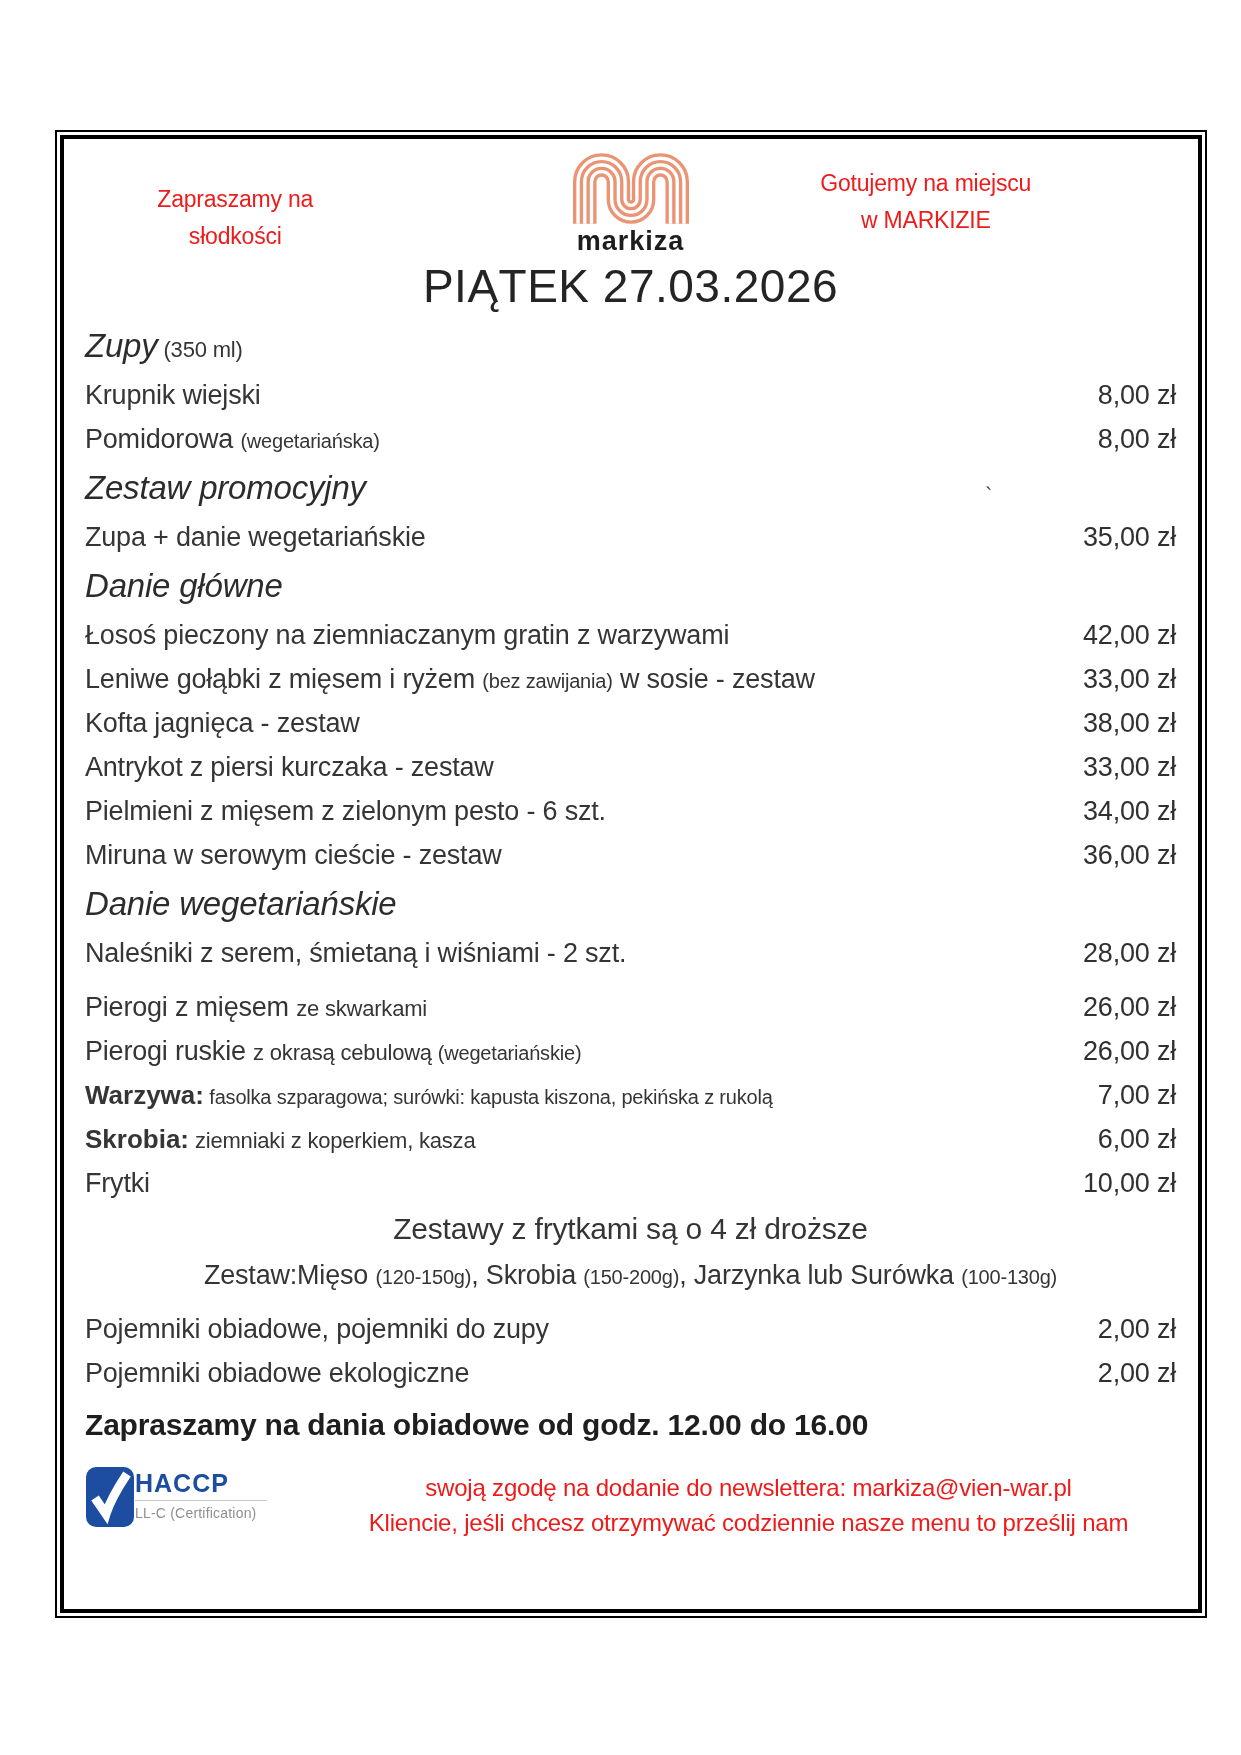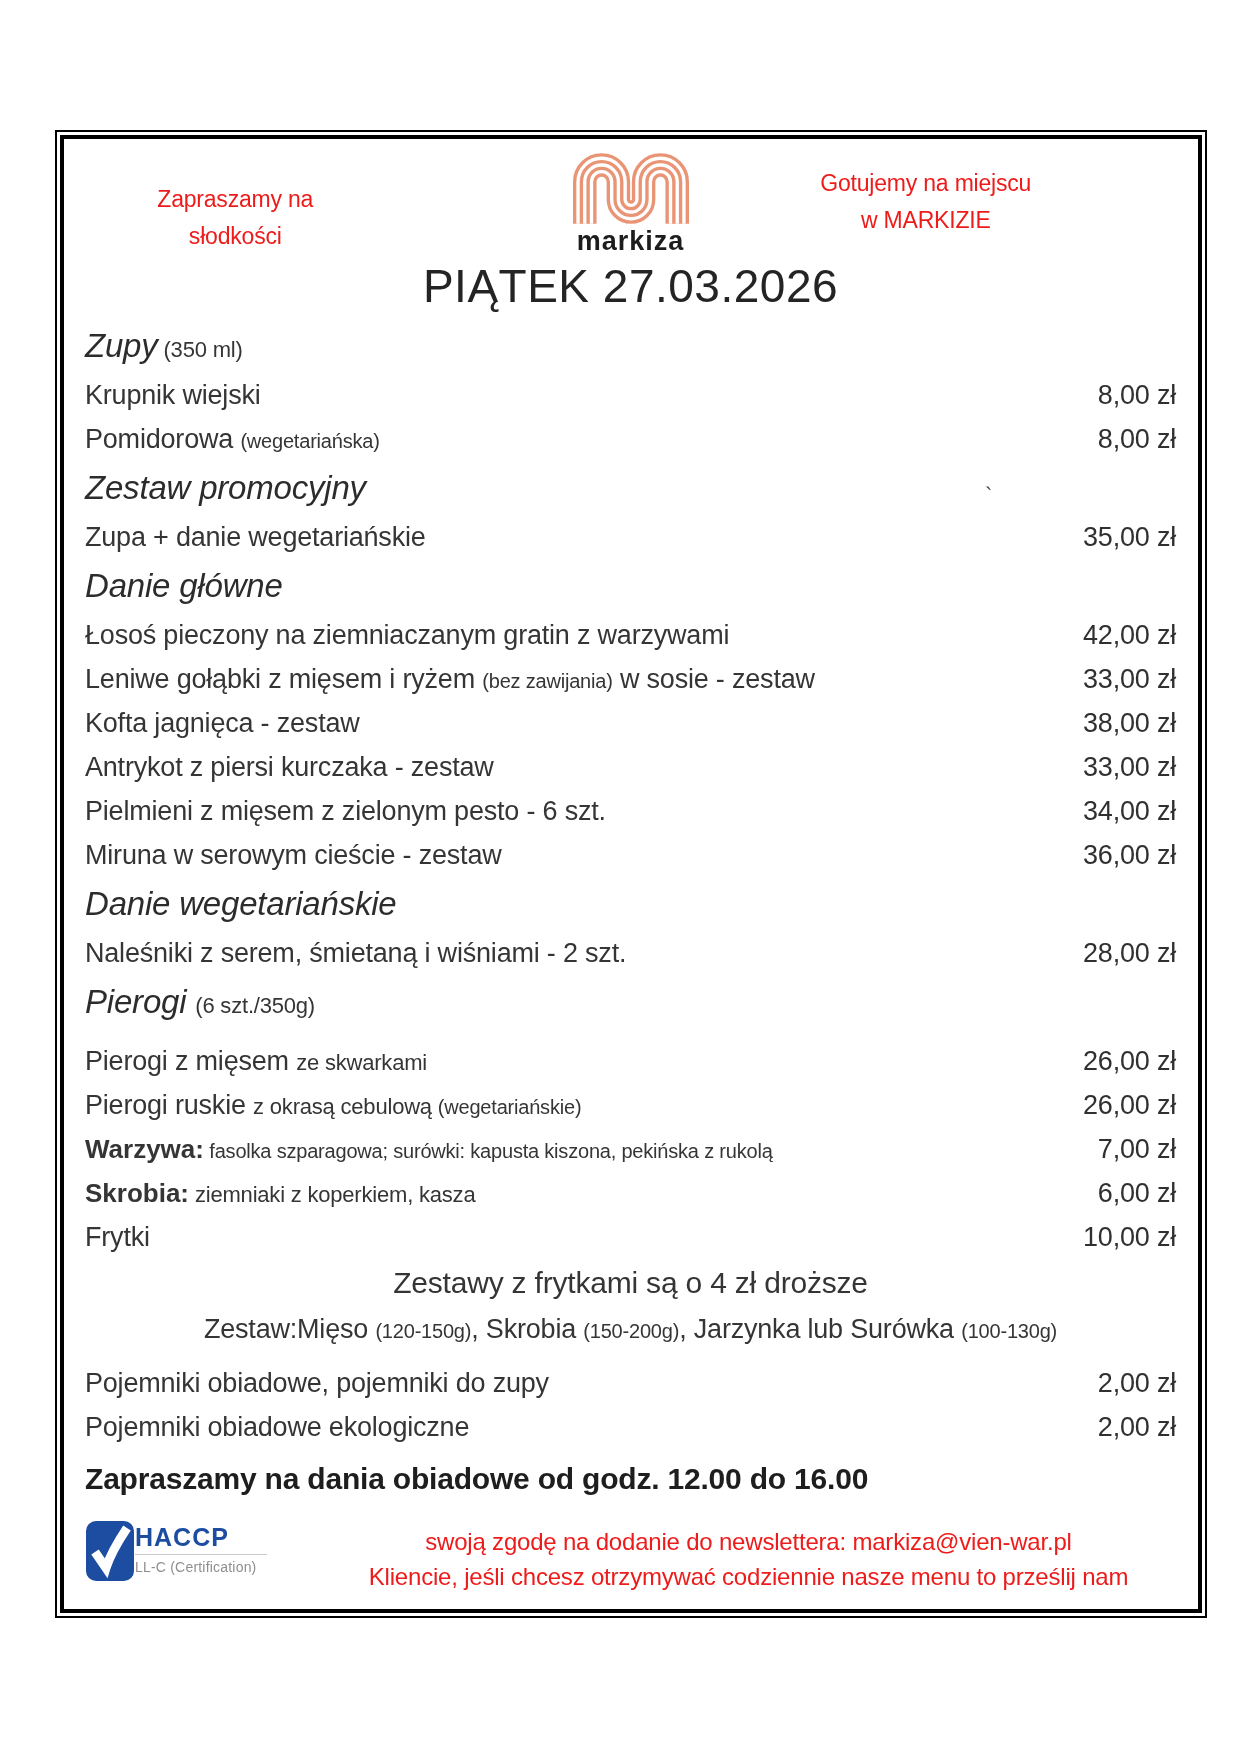--- a/index.html
+++ b/index.html
@@ -134,23 +134,20 @@
             <div class="label"><span class="seg-n">Miruna w serowym cieście - zestaw</span></div>
             <div class="price">36,00 zł</div>
           </div>
           <div class="row section gap-lg">
             <div class="label"><span class="seg-h">Danie wegetariańskie</span></div>
           </div>
           <div class="row item">
             <div class="label"><span class="seg-n">Naleśniki z serem, śmietaną i wiśniami - 2 szt.</span></div>
             <div class="price">28,00 zł</div>
           </div>
-          <div class="row section">
-            <div class="label"><span class="seg-h">Pierogi </span><span class="seg-hs">(6 szt./350g)</span></div>
-          </div>
           <div class="row item gap-md">
             <div class="label"><span class="seg-n">Pierogi z mięsem </span><span class="seg-m">ze skwarkami</span></div>
             <div class="price">26,00 zł</div>
           </div>
           <div class="row item">
             <div class="label"><span class="seg-n">Pierogi ruskie </span><span class="seg-m">z okrasą cebulową </span><span class="seg-s">(wegetariańskie)</span></div>
             <div class="price">26,00 zł</div>
           </div>
           <div class="row item">
             <div class="label"><span class="seg-b">Warzywa:</span><span class="seg-s"> fasolka szparagowa; surówki: kapusta kiszona, pekińska z rukolą</span></div>

